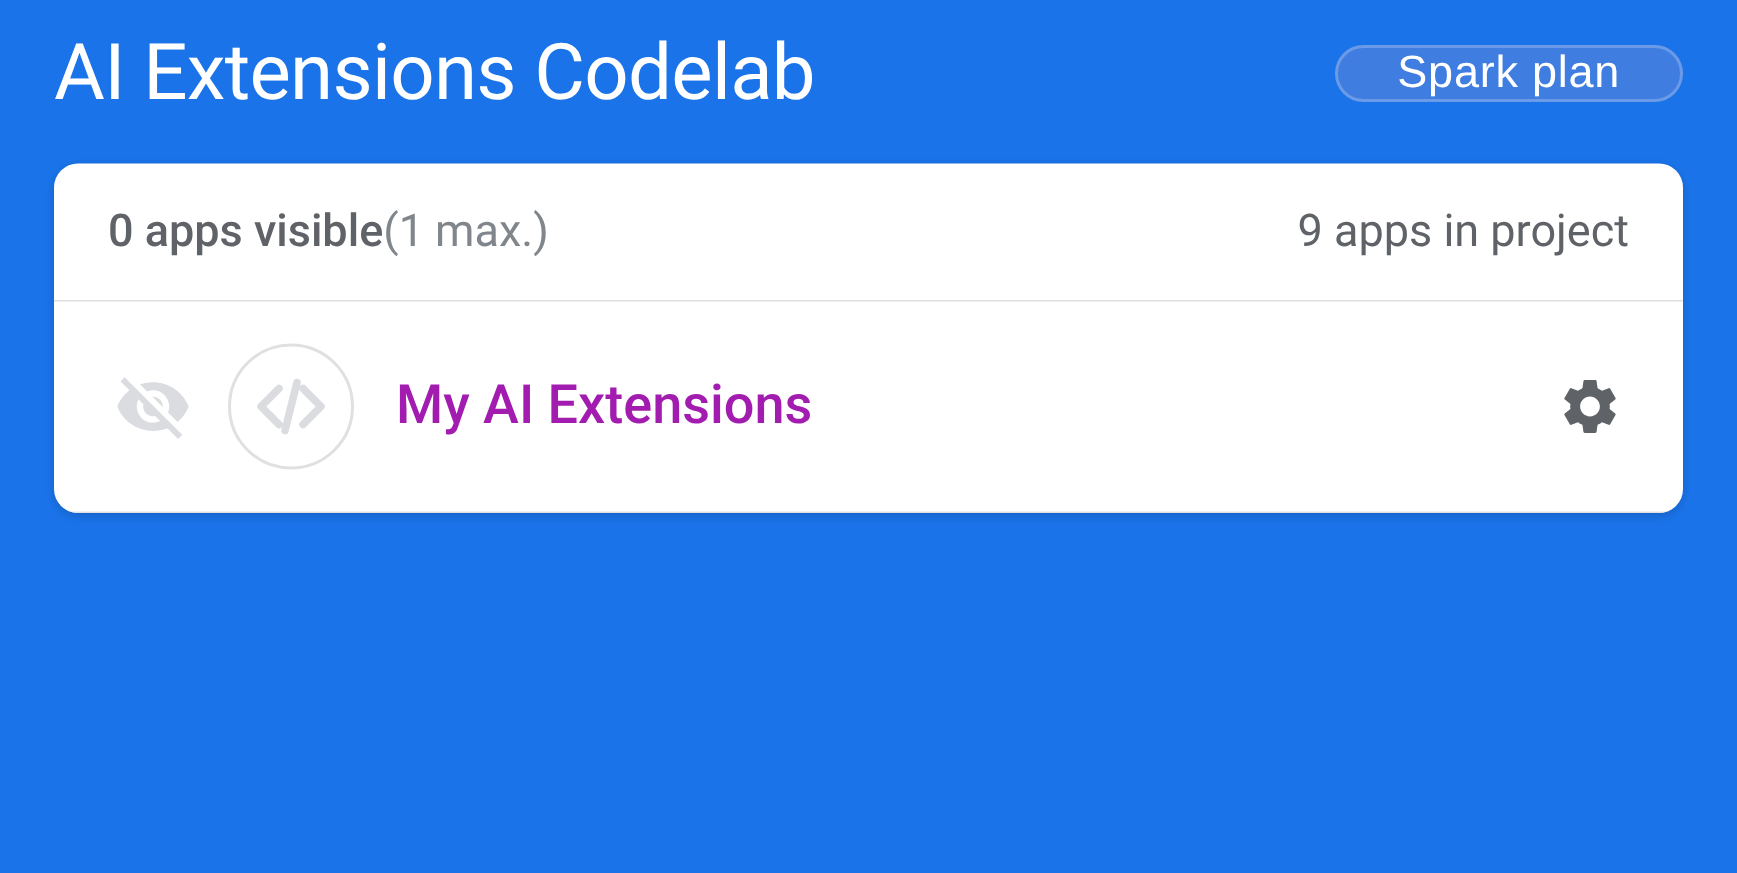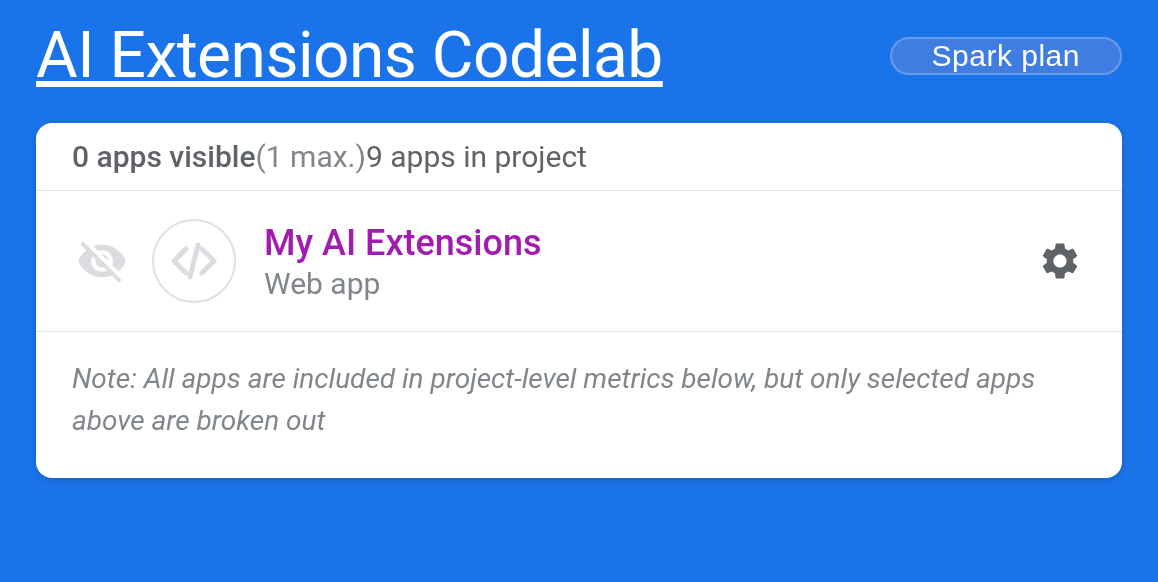--- a/index.html
+++ b/index.html
@@ -18,24 +18,23 @@
       padding: 0;
     }
     .header {
       display: flex;
       align-items: center;
       justify-content: space-between;
       padding: 18px 36px 30px 36px;
     }
     .title {
       color: #ffffff;
-      font-size: 64px;
+      font-size: 52px;
       font-weight: 400;
       letter-spacing: -0.5px;
-      text-decoration: underline;
     }
     .plan-badge {
       background: #3f7de0;
       border: 2px solid #6b9ae8;
       border-radius: 40px;
       color: #ffffff;
       font-size: 30px;
       font-weight: 500;
       padding: 0 40px;
       cursor: pointer;
@@ -43,22 +42,23 @@
     }
     .card {
       background: #ffffff;
       border-radius: 16px;
       margin: 0 36px;
       overflow: hidden;
       box-shadow: 0 2px 6px rgba(0,0,0,0.15);
     }
     .card-header {
       display: flex;
+      justify-content: space-between;
       align-items: center;
-      padding: 16px 36px;
+      padding: 28px 36px;
       border-bottom: 1px solid #e0e0e0;
     }
     .visible-label {
       font-size: 30px;
       color: #5f6368;
       font-weight: 500;
     }
     .visible-max {
       font-size: 30px;
       color: #80868b;
@@ -151,26 +151,22 @@
       </div>
       <div class="platform-badge">
         <svg width="48" height="48" viewBox="0 0 24 24" fill="none" stroke="#dadce0" stroke-width="2.5" stroke-linecap="round" stroke-linejoin="round">
           <polyline points="16 18 22 12 16 6"></polyline>
           <polyline points="8 6 2 12 8 18"></polyline>
           <line x1="14" y1="4" x2="10" y2="20"></line>
         </svg>
       </div>
       <div class="app-info">
         <div class="app-name">My AI Extensions</div>
-        <div class="app-type">Web app</div>
       </div>
       <div class="gear-icon">
         <svg width="44" height="44" viewBox="0 0 24 24" fill="#5f6368">
           <path d="M19.14,12.94c0.04-0.3,0.06-0.61,0.06-0.94c0-0.32-0.02-0.64-0.07-0.94l2.03-1.58c0.18-0.14,0.23-0.41,0.12-0.61 l-1.92-3.32c-0.12-0.22-0.37-0.29-0.59-0.22l-2.39,0.96c-0.5-0.38-1.03-0.7-1.62-0.94L14.4,2.81c-0.04-0.24-0.24-0.41-0.48-0.41 h-3.84c-0.24,0-0.43,0.17-0.47,0.41L9.25,5.35C8.66,5.59,8.12,5.92,7.63,6.29L5.24,5.33c-0.22-0.08-0.47,0-0.59,0.22L2.74,8.87 C2.62,9.08,2.66,9.34,2.86,9.48l2.03,1.58C4.84,11.36,4.8,11.69,4.8,12s0.02,0.64,0.07,0.94l-2.03,1.58 c-0.18,0.14-0.23,0.41-0.12,0.61l1.92,3.32c0.12,0.22,0.37,0.29,0.59,0.22l2.39-0.96c0.5,0.38,1.03,0.7,1.62,0.94l0.36,2.54 c0.05,0.24,0.24,0.41,0.48,0.41h3.84c0.24,0,0.44-0.17,0.47-0.41l0.36-2.54c0.59-0.24,1.13-0.56,1.62-0.94l2.39,0.96 c0.22,0.08,0.47,0,0.59-0.22l1.92-3.32c0.12-0.22,0.07-0.47-0.12-0.61L19.14,12.94z M12,15.6c-1.98,0-3.6-1.62-3.6-3.6 s1.62-3.6,3.6-3.6s3.6,1.62,3.6,3.6S13.98,15.6,12,15.6z"></path>
         </svg>
       </div>
     </div>
 
-    <div class="note-section">
-      <p class="note-text">Note: All apps are included in project-level metrics below, but only selected apps above are broken out</p>
-    </div>
   </div>
 </div>
 
 </body></html>

